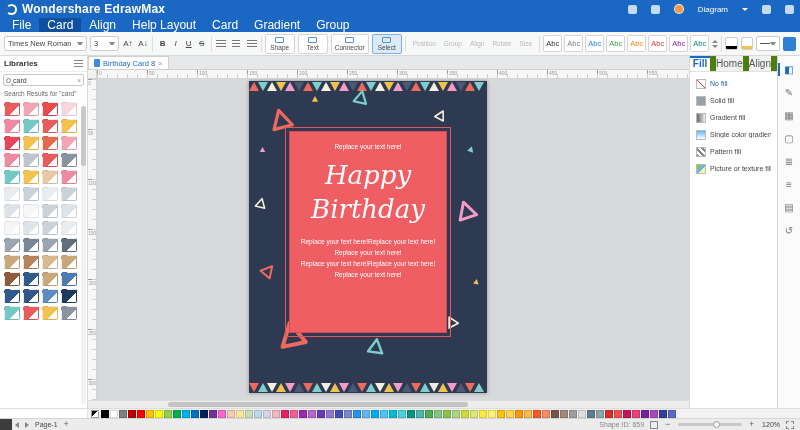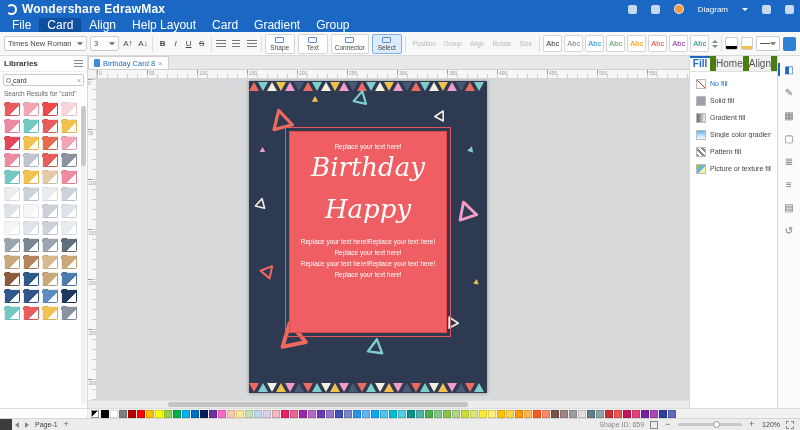--- a/index.html
+++ b/index.html
@@ -465,22 +465,22 @@
                   </svg></div>
                 <div class="abs-tri" style="left: 10px; top: 64px; width: 7px; height: 7px; transform: rotate(0deg);"><svg width="7" height="7" viewBox="0 0 24 24">
                     <path d="M12 3 L21.5 20.5 L2.5 20.5 Z" fill="#F49CC8" stroke="#F49CC8" stroke-width="0" stroke-linejoin="round"></path>
                   </svg></div>
                 <div class="abs-tri" style="left: 224px; top: 196px; width: 7px; height: 7px; transform: rotate(10deg);"><svg width="7" height="7" viewBox="0 0 24 24">
                     <path d="M12 3 L21.5 20.5 L2.5 20.5 Z" fill="#F2C14E" stroke="#F2C14E" stroke-width="0" stroke-linejoin="round"></path>
                   </svg></div>
               </div>
             <div class="pink-panel">
               <div class="pp-top">Replace your text here!</div>
+              <div class="pp-title first">Happy</div>
               <div class="pp-title">Birthday</div>
-              <div class="pp-title first">Happy</div>
               <div class="pp-body">
                 <span>Replace your text here!Replace your text here!</span>
                 <span>Replace your text here!</span>
                 <span>Replace your text here!Replace your text here!</span>
                 <span>Replace your text here!</span>
               </div>
             </div>
           </div>
         </div>
       </div>

